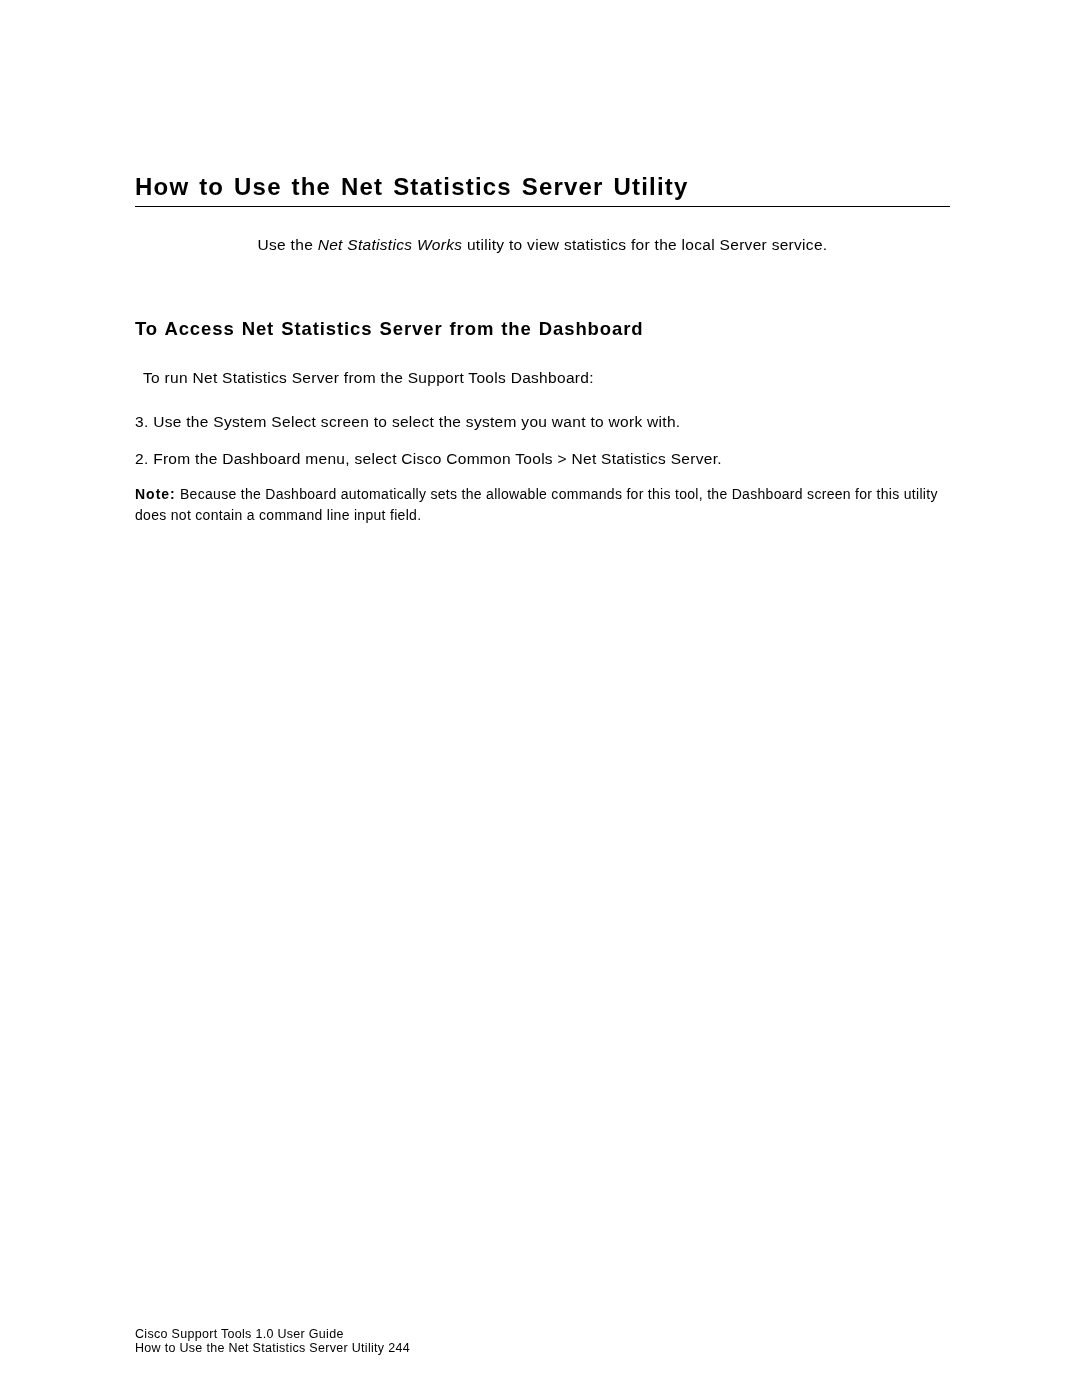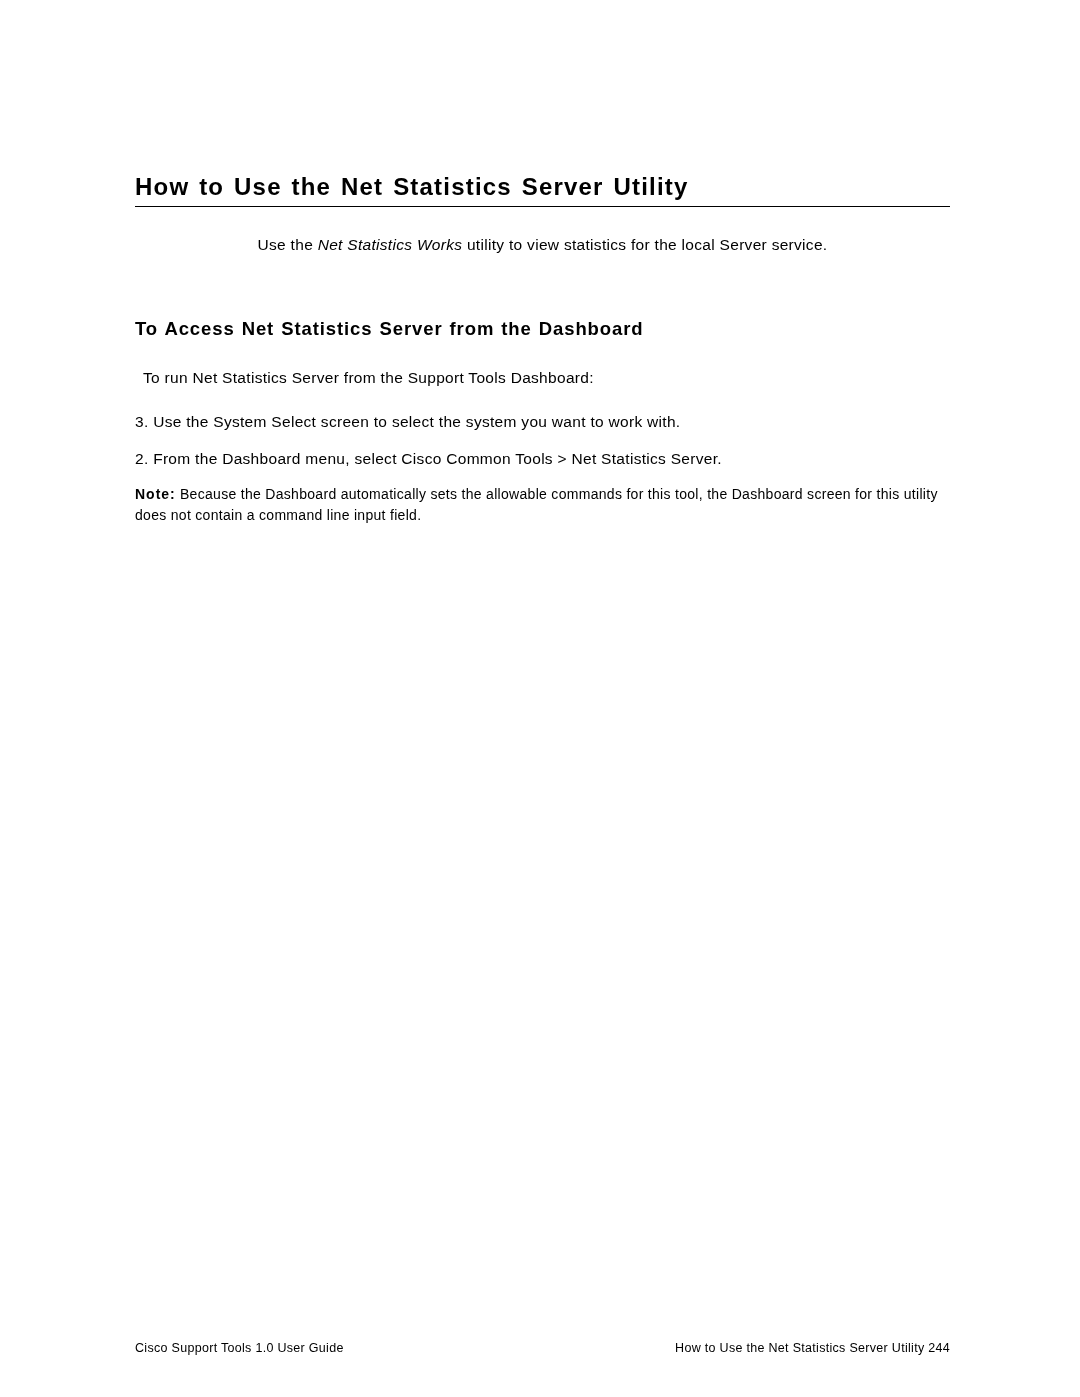--- a/index.html
+++ b/index.html
@@ -72,23 +72,24 @@
     .note-label {
       font-weight: bold;
       letter-spacing: 1px;
     }
     .footer {
       position: absolute;
       bottom: 42px;
       left: 135px;
       right: 130px;
       display: flex;
-      justify-content: space-between;
+      justify-content: flex-end;
       font-size: 12.5px;
       letter-spacing: 0.3px;
+      flex-direction: column;
     }
   </style>
 </head>
 <body>
 
 <div class="page">
 
   <div class="title">How to Use the Net Statistics Server Utility</div>
   <div class="title-underline"></div>
 

